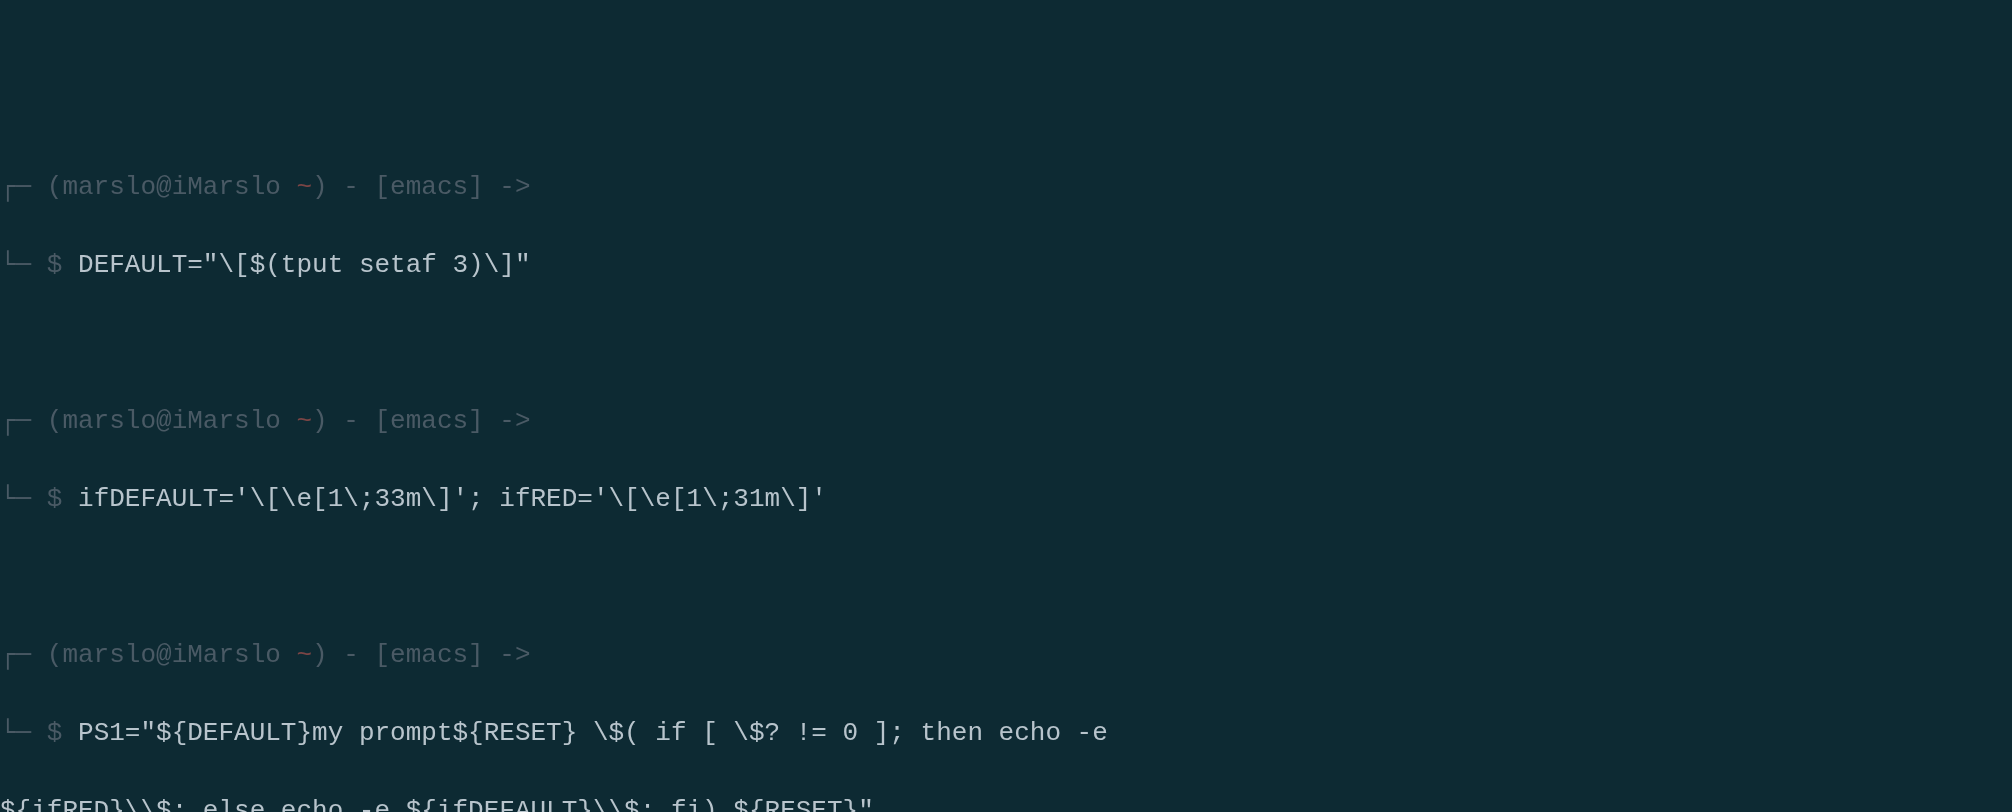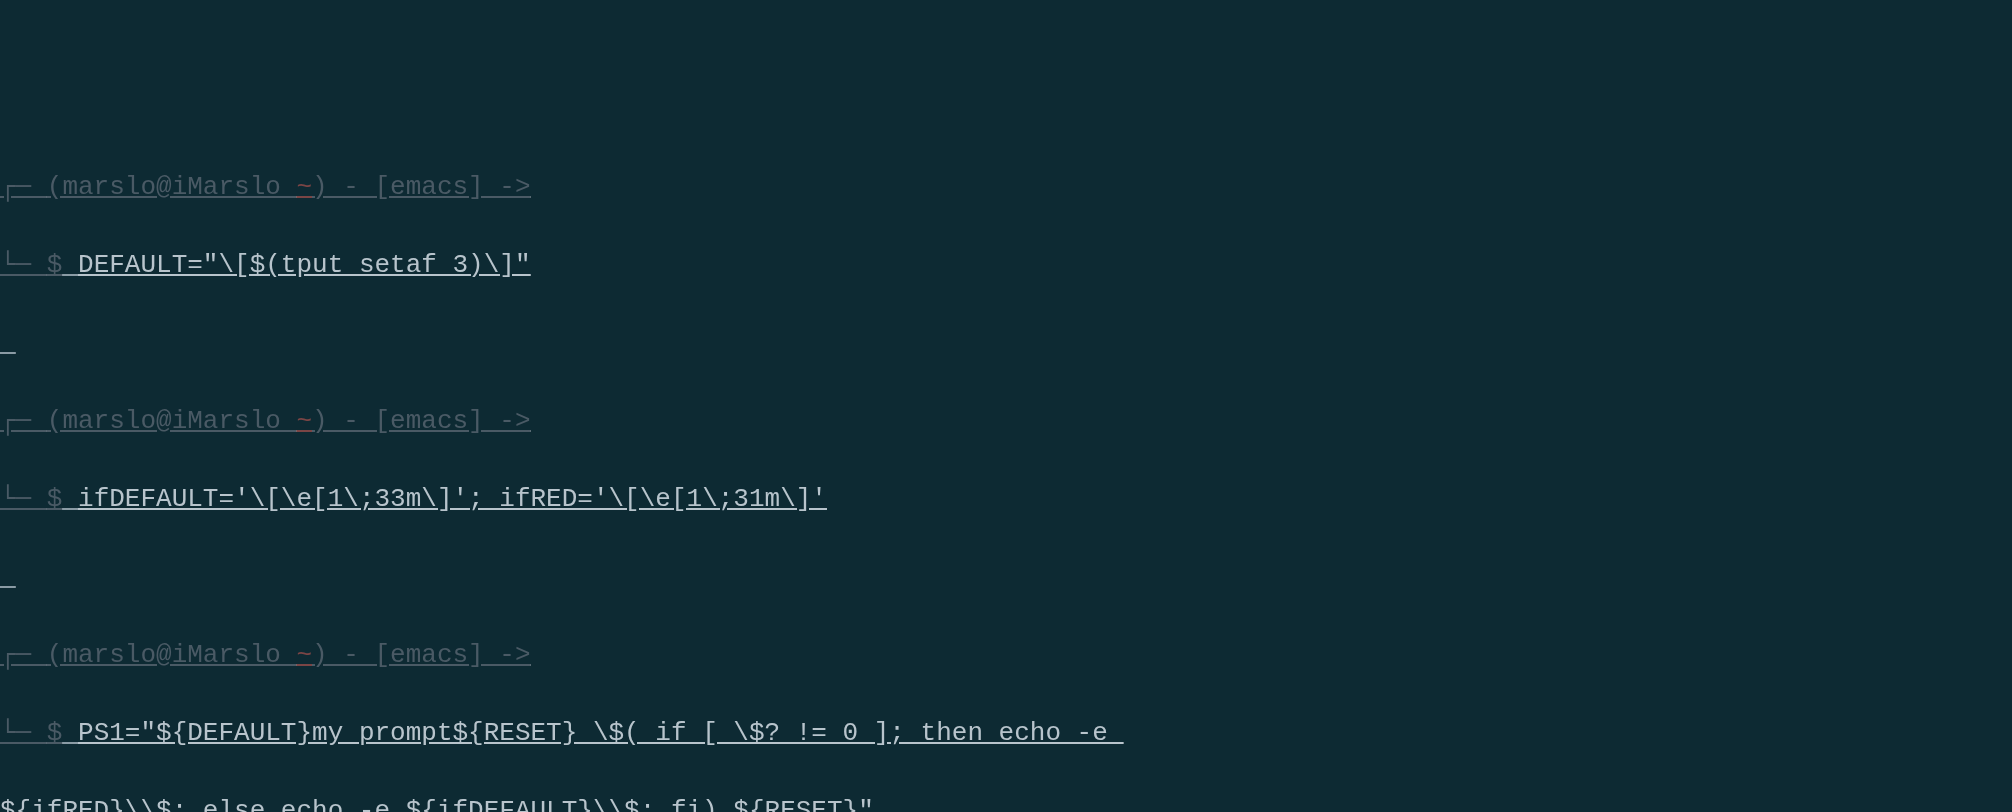--- a/index.html
+++ b/index.html
@@ -1,19 +1,18 @@
 <!DOCTYPE html>
 <html><head>
   <meta charset="utf-8">
   <style>
     * {
       margin: 0;
       padding: 0;
       box-sizing: border-box;
-      text-decoration: underline;
     }
     body {
       background-color: #0d2a33;
       font-family: 'Consolas', 'Monaco', 'Courier New', monospace;
       font-size: 26px;
       line-height: 1.5;
       color: #8a9ba5;
       padding: 12px 0;
       width: 2012px;
       height: 812px;

